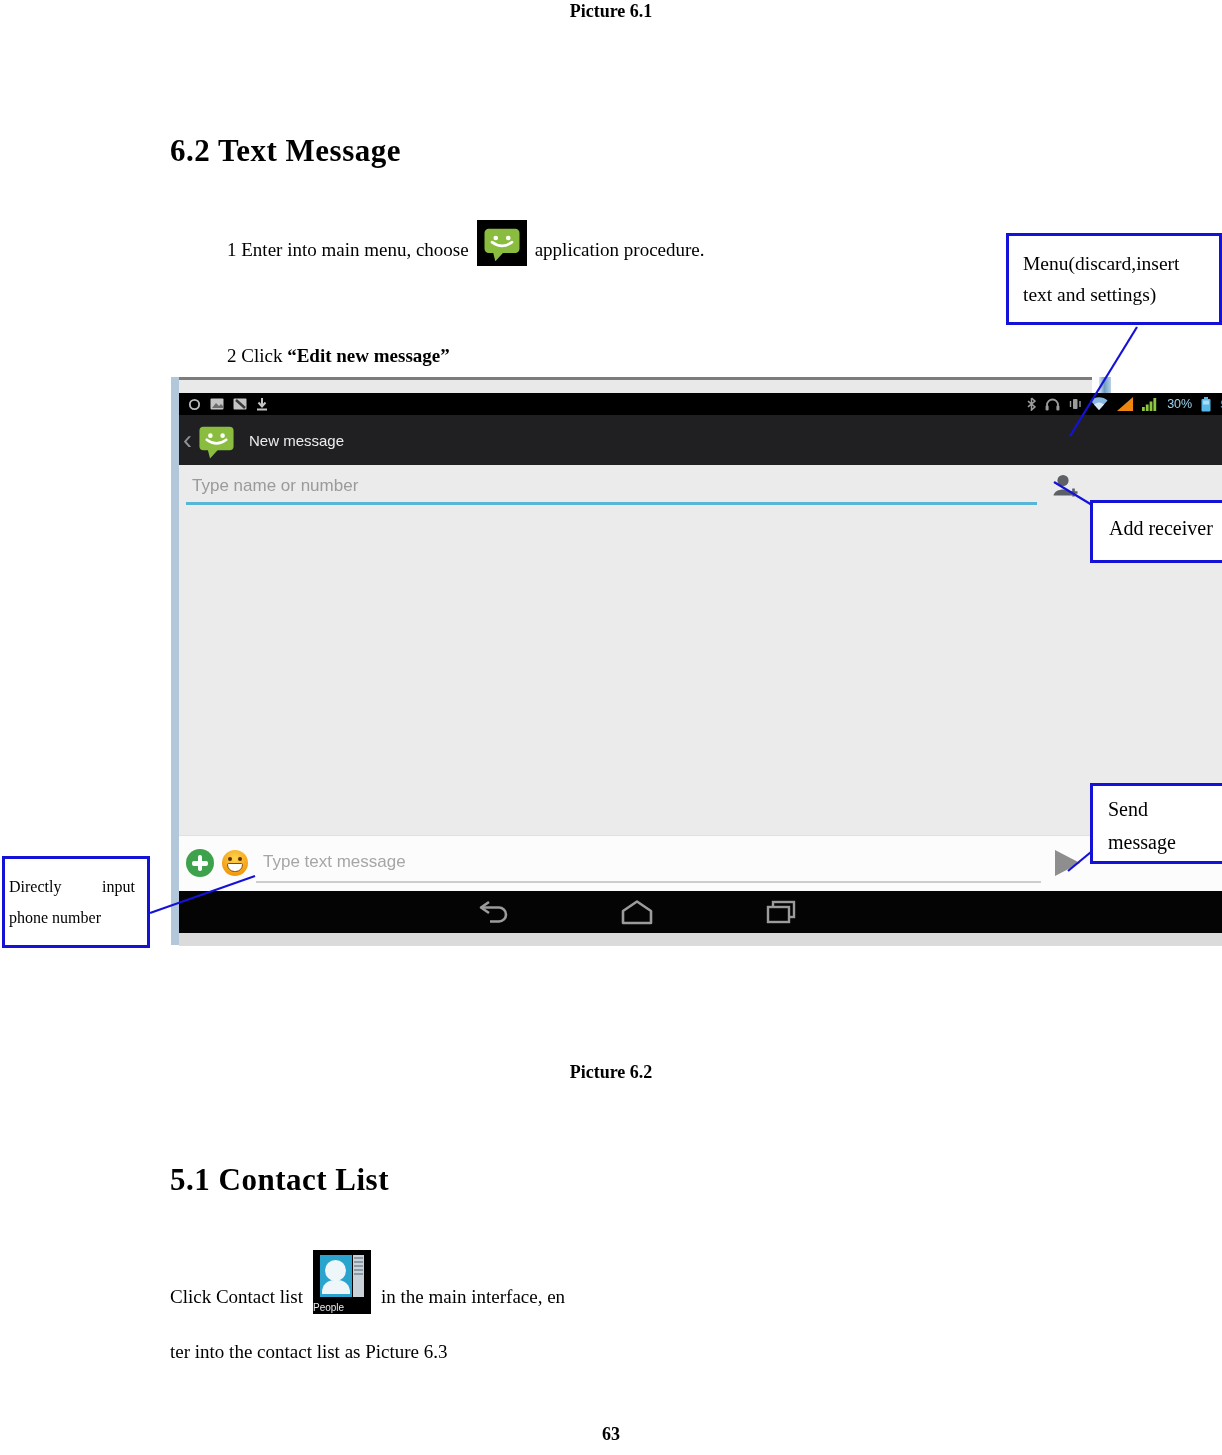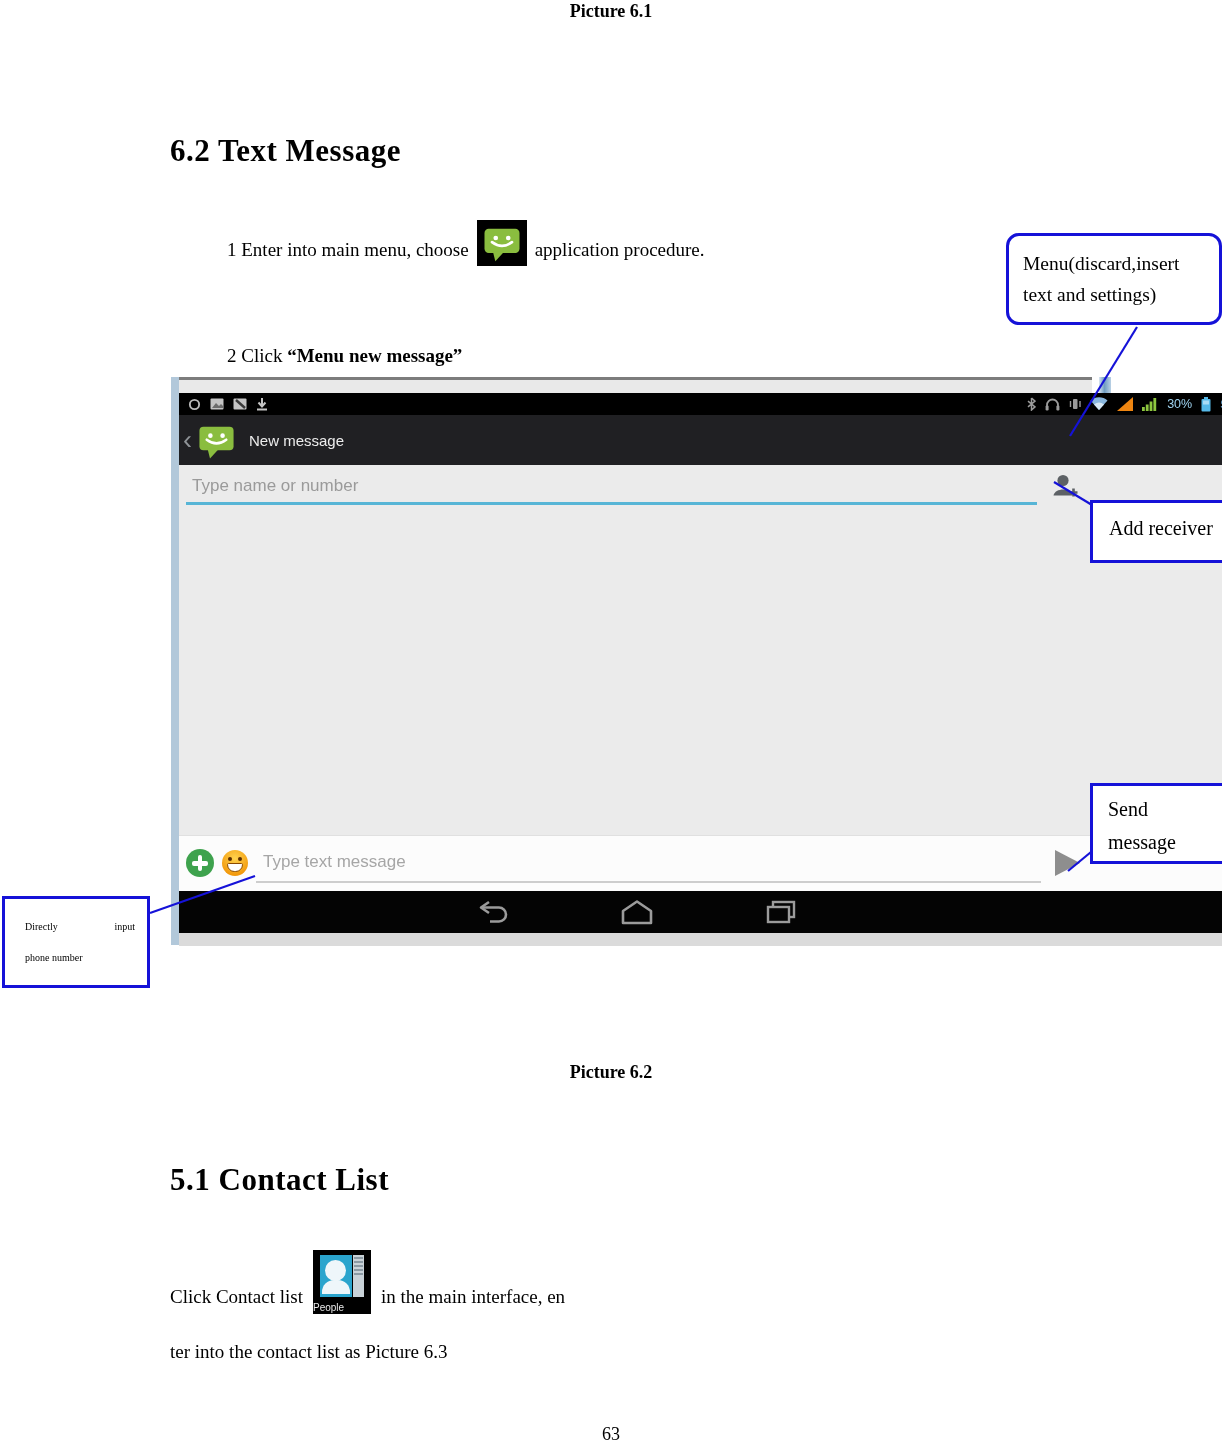--- a/index.html
+++ b/index.html
@@ -13,39 +13,39 @@
   .h2{position:absolute;left:170px;font-size:31px;font-weight:bold;letter-spacing:.5px;}
   .h2-62{top:133px;}
   .h2-63{top:1162px;}
   .bodytext{font-size:19px;}
   .step1{position:absolute;left:227px;top:220px;display:flex;align-items:center;}
   .step1 .txt{padding-top:14px;}
   .step2{position:absolute;left:227px;top:345px;}
   .contact-line1{position:absolute;left:170px;top:1250px;display:flex;align-items:flex-end;}
   .contact-line1 .txt{padding-bottom:6px;}
   .contact-line2{position:absolute;left:170px;top:1341px;}
-  .pageno{position:absolute;left:0;top:1424px;width:100%;text-align:center;font-size:18px;}
+  .pageno{position:absolute;left:0;top:1424px;width:100%;text-align:center;font-size:18px;font-weight:bold;}
 
   
   .sms-app{width:50px;height:46px;background:#000;display:flex;align-items:center;justify-content:center;margin:0 8px;}
   .people-app{width:58px;height:64px;background:#000;position:relative;margin:0 10px;flex:none;}
   .people-card{position:absolute;left:7px;top:5px;width:32px;height:42px;background:#2aa4cd;}
   .people-side{position:absolute;left:40px;top:5px;width:11px;height:42px;background:#c9d2d8;}
   .people-side i{display:block;height:2px;background:#8b9aa4;margin:2px 1px 0 1px;}
   .people-head{position:absolute;left:12px;top:10px;width:21px;height:21px;border-radius:50%;background:#eef6fa;}
   .people-torso{position:absolute;left:9px;top:30px;width:28px;height:14px;border-radius:12px 12px 0 0;background:#eef6fa;}
   .people-label{position:absolute;left:0;bottom:1px;width:100%;text-align:left;
                 font-family:"Liberation Sans",sans-serif;font-size:10px;color:#e8e8e8;}
 
   
   .callout{position:absolute;border:3px solid #1512d8;background:#fff;box-sizing:border-box;}
-  .menu-co{left:1006px;top:233px;width:216px;height:92px;font-size:19.5px;line-height:31px;padding:12px 13px 0 14px;border-radius:13px;}
+  .menu-co{left:1006px;top:233px;width:216px;height:92px;font-size:19.5px;line-height:31px;padding:12px 13px 0 14px;}
   .addr-co{left:1090px;top:500px;width:136px;height:63px;font-size:20px;padding:14px 0 0 16px;}
   .send-co{left:1090px;top:783px;width:136px;height:81px;font-size:20px;line-height:33px;padding:7px 0 0 15px;}
-  .direct-co{left:2px;top:856px;width:148px;height:92px;font-size:10px;line-height:31px;padding:12px 12px 0 20px;margin-top:40px;}
+  .direct-co{left:2px;top:856px;width:148px;height:92px;font-size:16px;line-height:31px;padding:12px 12px 0 4px;}
   .just{text-align:justify;text-align-last:justify;}
 
   
   .lines{position:absolute;left:0;top:0;width:1222px;height:1455px;pointer-events:none;}
 
   
   .shot{position:absolute;left:171px;top:377px;width:940px;height:568px;background:#fff;}
   .shot-leftedge{position:absolute;left:0;top:0;width:8px;height:568px;background:#b2c8da;}
   .shot-scrollbar{position:absolute;right:0;top:0;width:12px;height:568px;
       background:linear-gradient(to right,#d9e5f1,#6f9cc0 45%,#bad1e5);}
@@ -115,21 +115,21 @@
         <path d="M13 34 L27 34 L16 46 Z" fill="#8abd3f"></path>
         <circle cx="16.5" cy="18" r="2.8" fill="#fff"></circle>
         <circle cx="31.5" cy="18" r="2.8" fill="#fff"></circle>
         <path d="M12 23 Q24 32 36 23" stroke="#fff" stroke-width="3.2" fill="none" stroke-linecap="round"></path>
       </svg>
     </span>
     <span class="txt">application procedure.</span>
   </div>
 
   <div class="step2 bodytext">
-    <span>2 Click </span><b>“Menu new message”</b>
+    <span>2 Click </span><b>“Edit new message”</b>
   </div>
 
   <div class="callout menu-co">
     <div>Menu(discard,insert</div>
     <div>text and settings)</div>
   </div>
 
   <div class="shot">
     <div class="shot-top"></div>
     <div class="shot-leftedge"></div>

